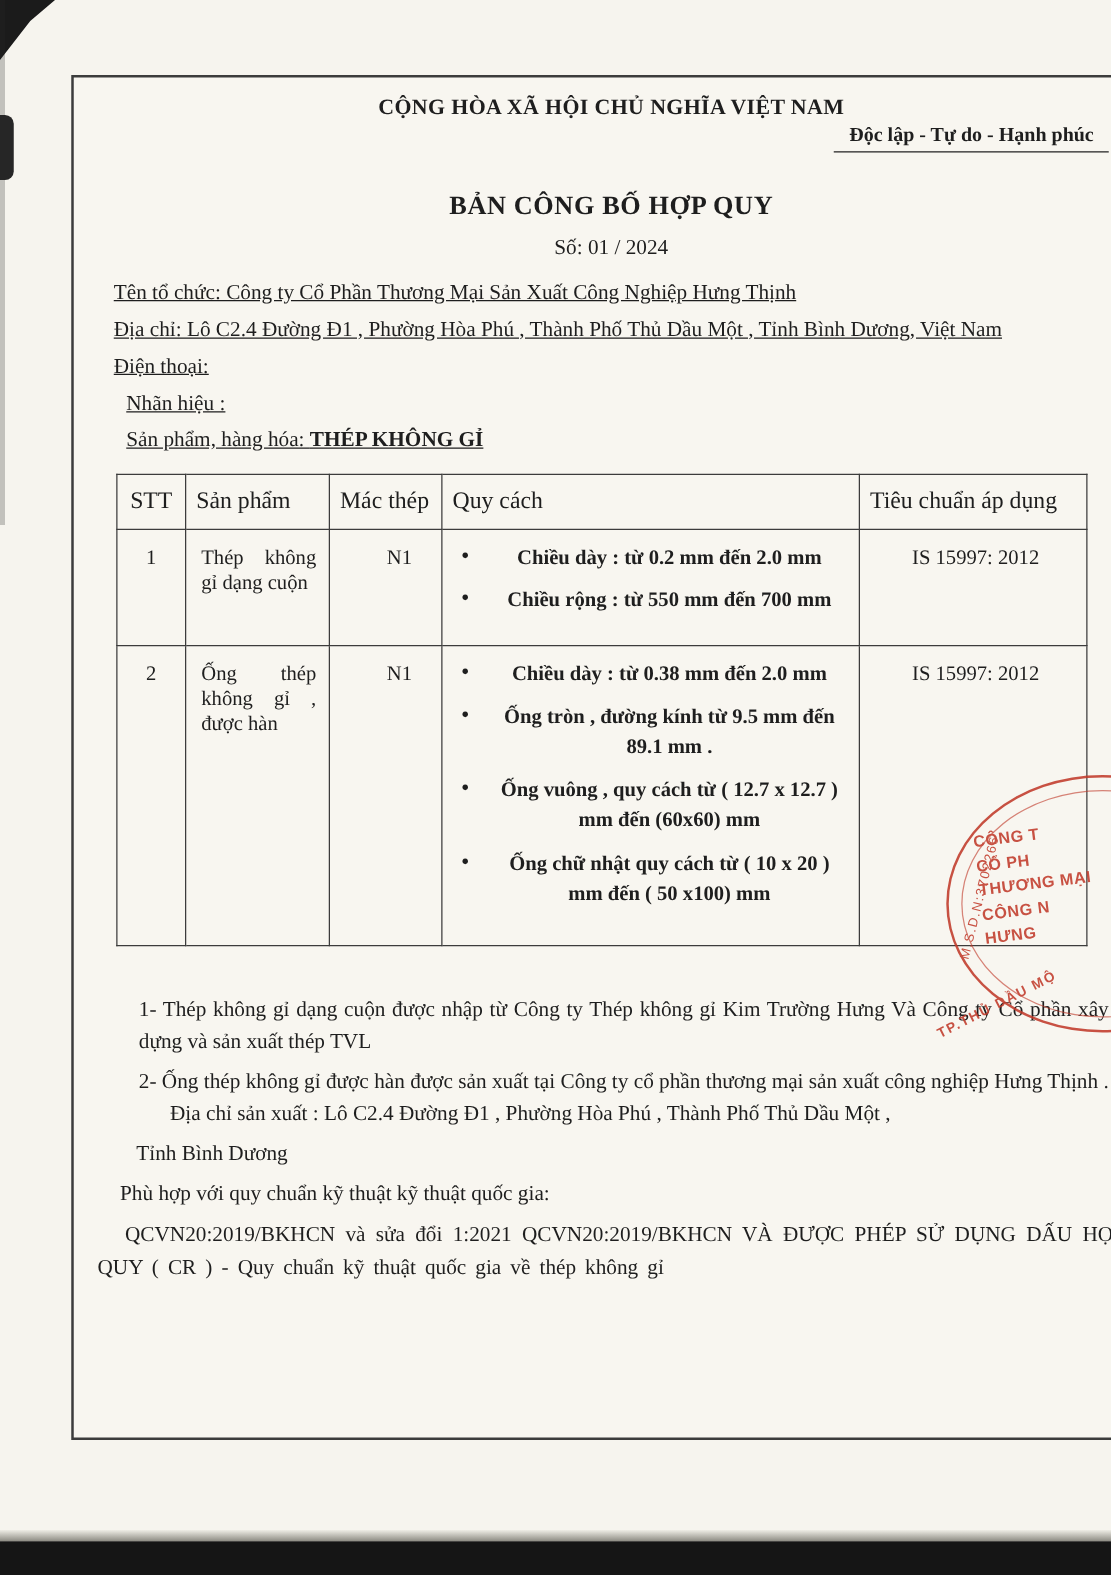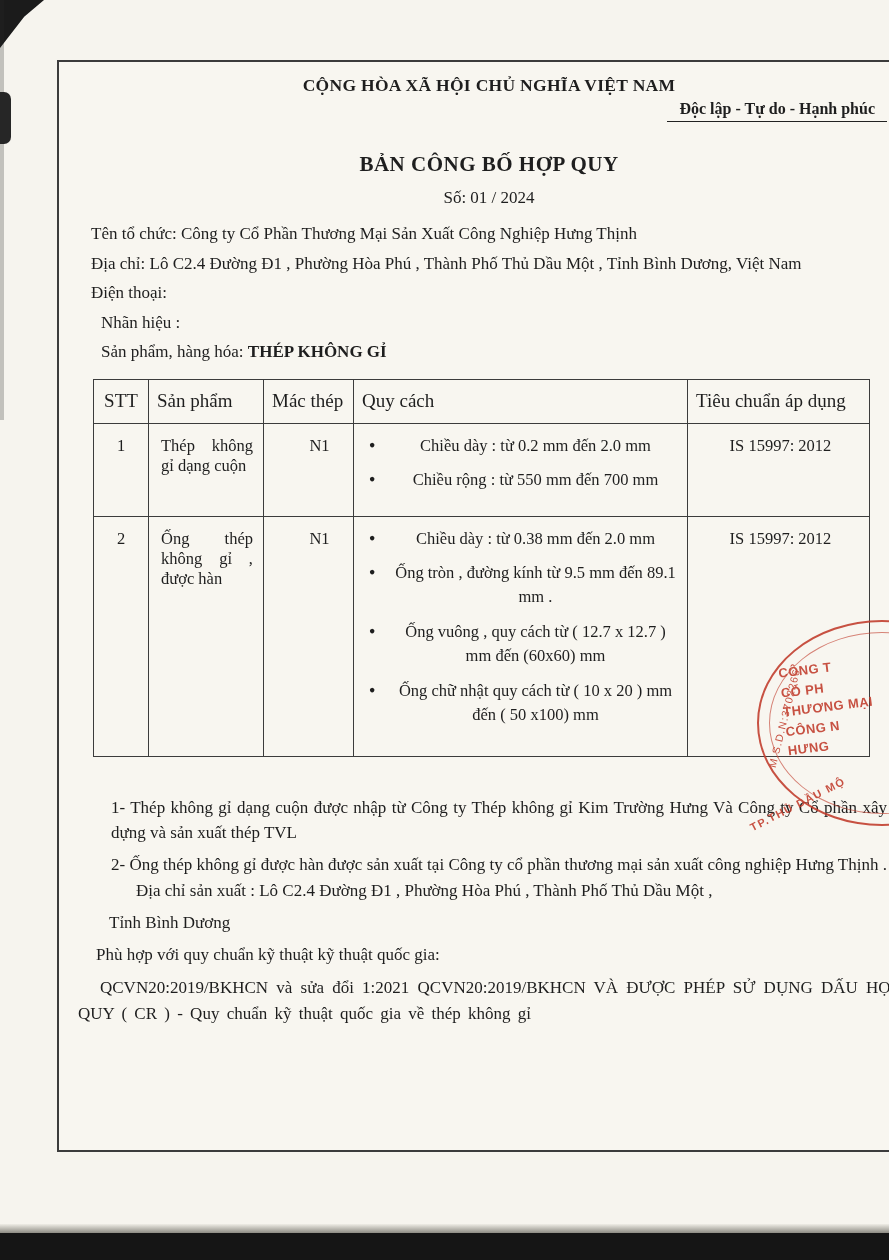--- a/index.html
+++ b/index.html
@@ -27,41 +27,41 @@
     padding:0 32px;
   }
   .nat-title{margin-top:13px;text-align:center;font-weight:bold;font-size:17.5px;letter-spacing:.3px;}
   .motto-wrap{text-align:right;margin-top:4px;}
   .motto{display:inline-block;font-weight:bold;font-size:16px;
     border-bottom:1.6px solid #222;padding:0 12px 3px;}
   .doc-title{margin:30px 0 0;text-align:center;font-weight:bold;font-size:21px;letter-spacing:.5px;}
   .doc-number{margin-top:11px;text-align:center;font-size:17px;}
 
   .info{margin-top:13px;font-size:17px;line-height:1.5;}
-  .info p{margin:4px 0;}
+  .info p{margin:4px 0;text-decoration:underline;}
   .indent{margin-left:10px !important;}
   .bold{font-weight:bold;}
 
   
   table{border-collapse:collapse;width:776px;margin:14px 2px 0;
     font-size:16.5px;table-layout:fixed;}
   th,td{border:1.4px solid #3c3c3c;vertical-align:top;box-sizing:border-box;text-align:center;}
   thead tr{height:44px;}
   th{font-weight:400;text-align:left;padding:8px 8px;vertical-align:middle;font-size:19px;}
   th.col0{width:55px;text-align:center;}
   th.col1{width:115px;}
   th.col2{width:90px;}
   th.col3{width:334px;}
   th.col4{width:182px;}
   tr.row0{height:93px;}
   tr.row1{height:240px;}
   td.c-stt{text-align:center;padding-top:12px;}
   td.c-sp{padding:12px 10px 0 12px;text-align:justify;}
   td.c-mt{padding:12px 0 0 22px;}
-  td.c-qc{padding:10px 8px 4px 6px;}
+  td.c-qc{padding:10px 8px 4px 6px;font-weight:bold;}
   td.c-tc{padding:12px 6px 0 10px;}
   td.c-qc ul{list-style:none;margin:0;padding:0;}
   td.c-qc li{position:relative;padding-left:32px;margin:0 0 11px;line-height:1.45;}
   td.c-qc li::before{content:"●";position:absolute;left:9px;top:3px;font-size:10.5px;}
 
   
   .notes{margin-top:38px;font-size:17px;line-height:1.52;}
   .notes p{margin:6px 0;}
   .note-plain{margin-left:20px !important;text-align:justify;}
   .note-hang{margin-left:20px !important;padding-left:25px;text-indent:-25px;text-align:justify;}

